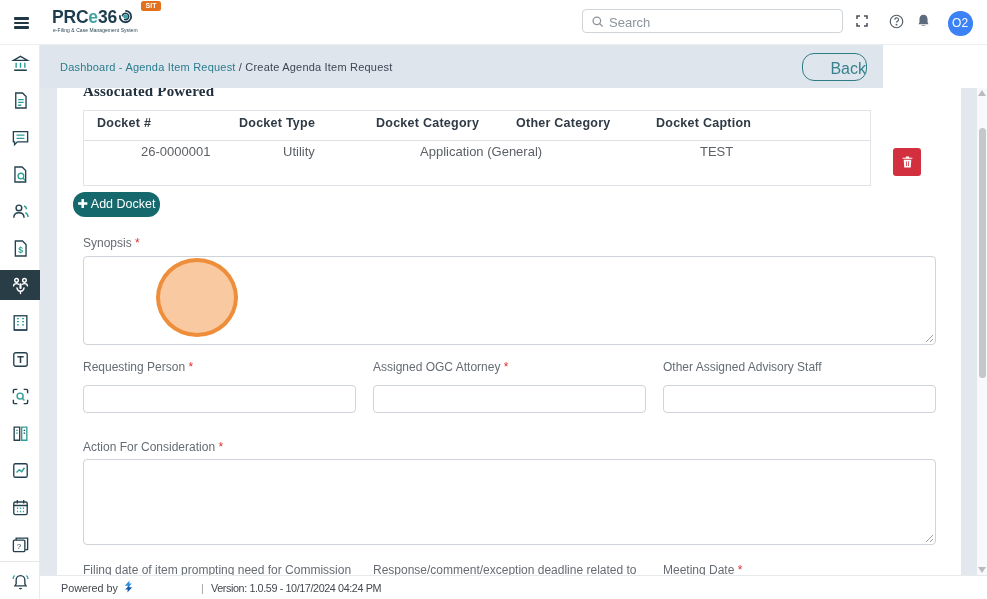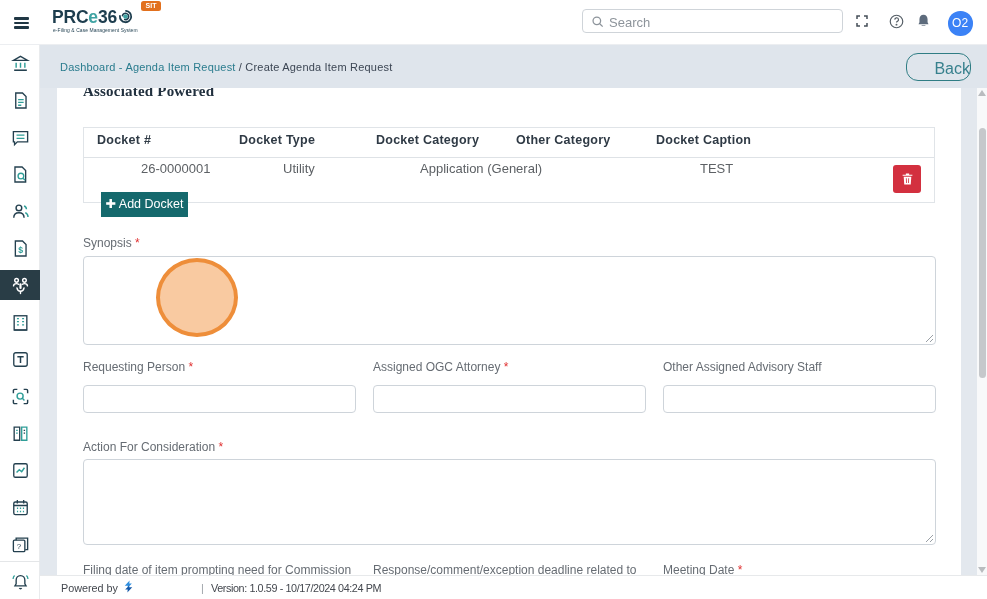--- a/index.html
+++ b/index.html
@@ -18,39 +18,39 @@
 #search .ph { position:absolute; left:26px; top:4.5px; font-size:13px; color:#8d949b; }
 #avatar { -webkit-font-smoothing:antialiased; position:absolute; left:948px; top:11px; width:24.5px; height:24.5px; border-radius:50%; background:#3b82f6; color:#fff; font-size:12px; text-align:center; line-height:24.5px; letter-spacing:0.3px; }
 
 
 #sidebar { left:0; top:45px; width:40px; height:554px; background:#fff; border-right:1px solid #e9ebed; z-index:35; }
 .sicon { position:absolute; left:10.5px; width:19px; height:19px; }
 #seltile { position:absolute; left:0; top:225px; width:40px; height:30px; background:#293d46; }
 #sideborder { position:absolute; left:0; top:516px; width:40px; height:1px; background:#e4e6e8; }
 
 
-#band { left:40px; top:45px; width:947px; height:43px; background:#dfe5ec; z-index:30; }
+#band { left:40px; top:45px; width:843px; height:43px; background:#dfe5ec; z-index:30; }
 #crumb { position:absolute; left:20px; top:15.5px; font-size:11px; color:#3c4654; letter-spacing:0.2px; }
 #crumb a { color:#2a7c8e; text-decoration:none; }
 #backbtn { position:absolute; right:16px; top:8px; width:65px; height:28px; border:1.5px solid #2f7d84; border-radius:12px; color:#37808d; font-size:16px; text-align:right; line-height:29px; }
 
 
 #main { left:40px; top:88px; width:947px; height:487px; background:#e3e8ee; overflow:hidden; z-index:10; }
 #card { position:absolute; left:17px; top:0; width:904px; height:700px; background:#fff; }
 #heading { position:absolute; left:26px; top:-4px; font-family:"Liberation Serif",serif; font-size:15px; font-weight:bold; color:#22313f; line-height:1; letter-spacing:0.2px; }
 
 
-#tbl { position:absolute; left:26px; top:39px; width:852px; height:76px; border:1px solid #e0e4e8;text-align:center; }
+#tbl { position:absolute; left:26px; top:22px; width:788px; height:76px; border:1px solid #e0e4e8;text-align:center; }
 .th { position:absolute; top:4.5px; font-size:12.5px; font-weight:bold; color:#2f3a45; letter-spacing:0.25px; }
 #thead-line { position:absolute; left:0; top:29px; width:100%; height:1px; background:#dee2e6; }
 .td { position:absolute; top:33px; font-size:13px; color:#5d6165;margin-left:44px; }
 #delbtn { position:absolute; left:809px; top:37px; width:28px; height:28px; background:#d3303f; border-radius:3px; }
 
 
-#addbtn { position:absolute; left:44px; top:104px; width:87px; height:25px; background:#15696d; border-radius:0; color:#fff; font-size:12.5px; text-align:center; line-height:25px; }
+#addbtn { position:absolute; left:16px; top:104px; width:87px; height:25px; background:#15696d; border-radius:12px; color:#fff; font-size:12.5px; text-align:center; line-height:25px; }
 
 .lbl { position:absolute; font-size:12px; color:#666c73; }
 .req { color:#e03131; }
 .field { position:absolute; border:1px solid #ced4da; border-radius:4px; background:#fff; }
 
 #circle { position:absolute; left:99px; top:169.5px; width:82px; height:79px; border-radius:50%; background:#f9caa1; border:4px solid #ee8e3a; }
 
 
 .rsz { position:absolute; width:9px; height:9px; }
 

